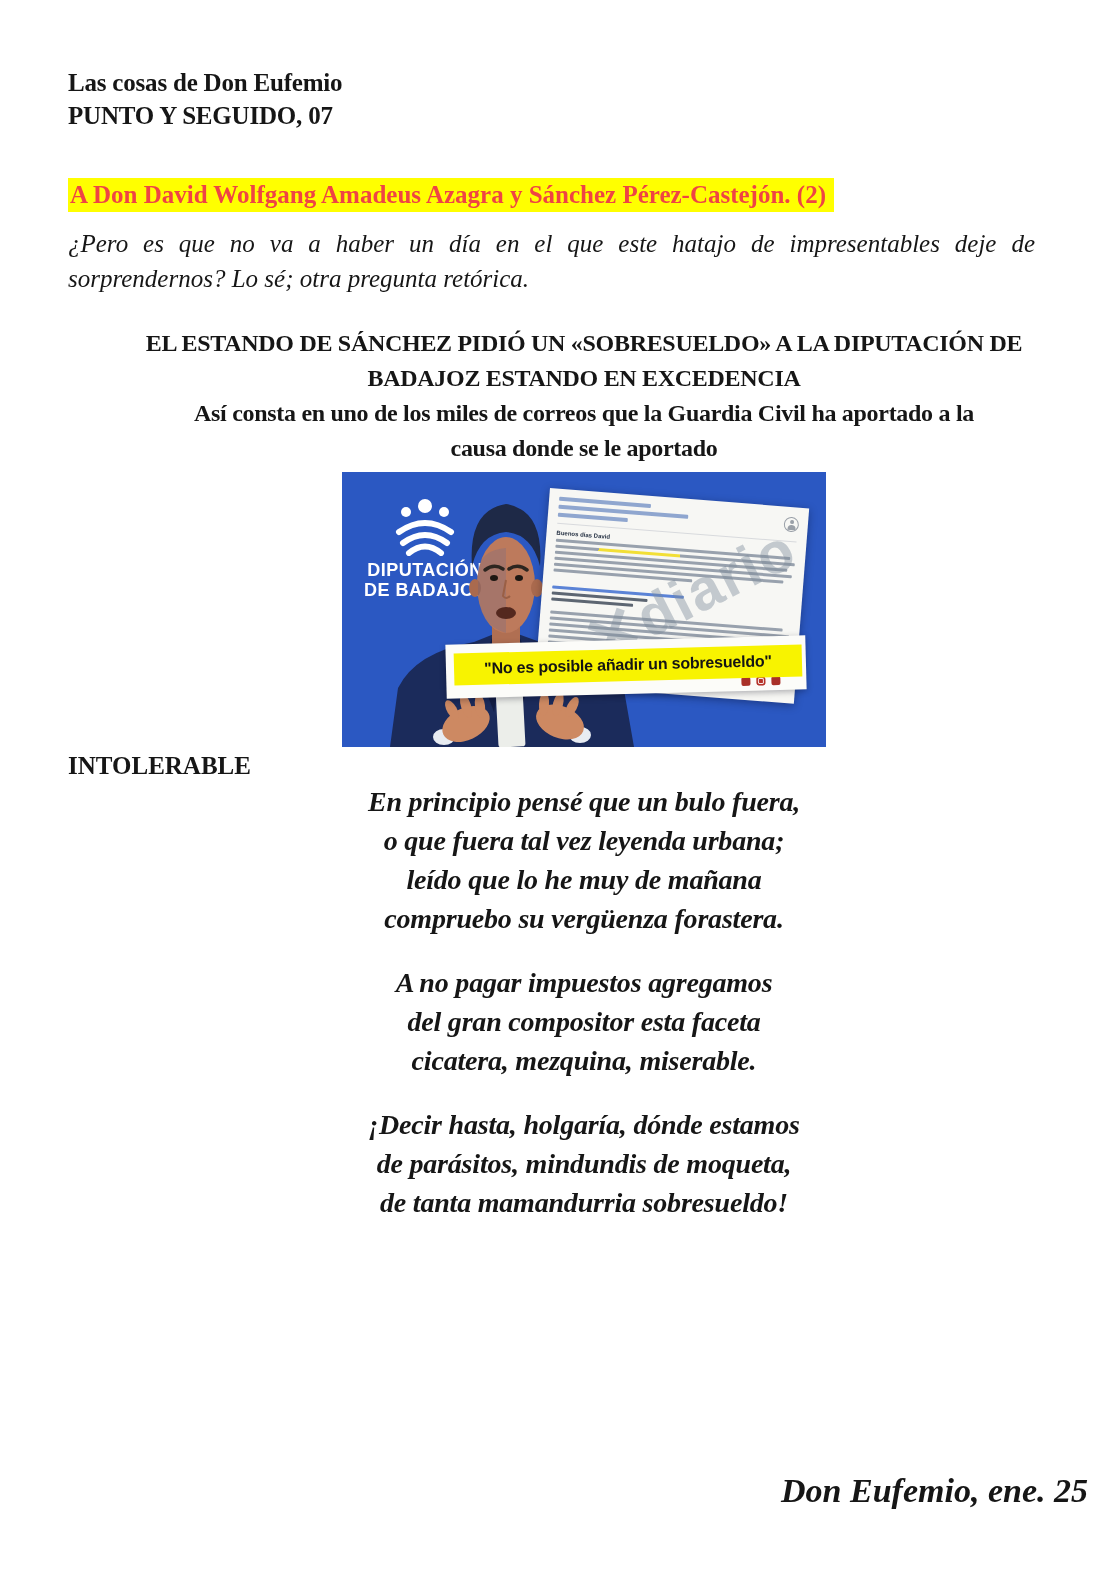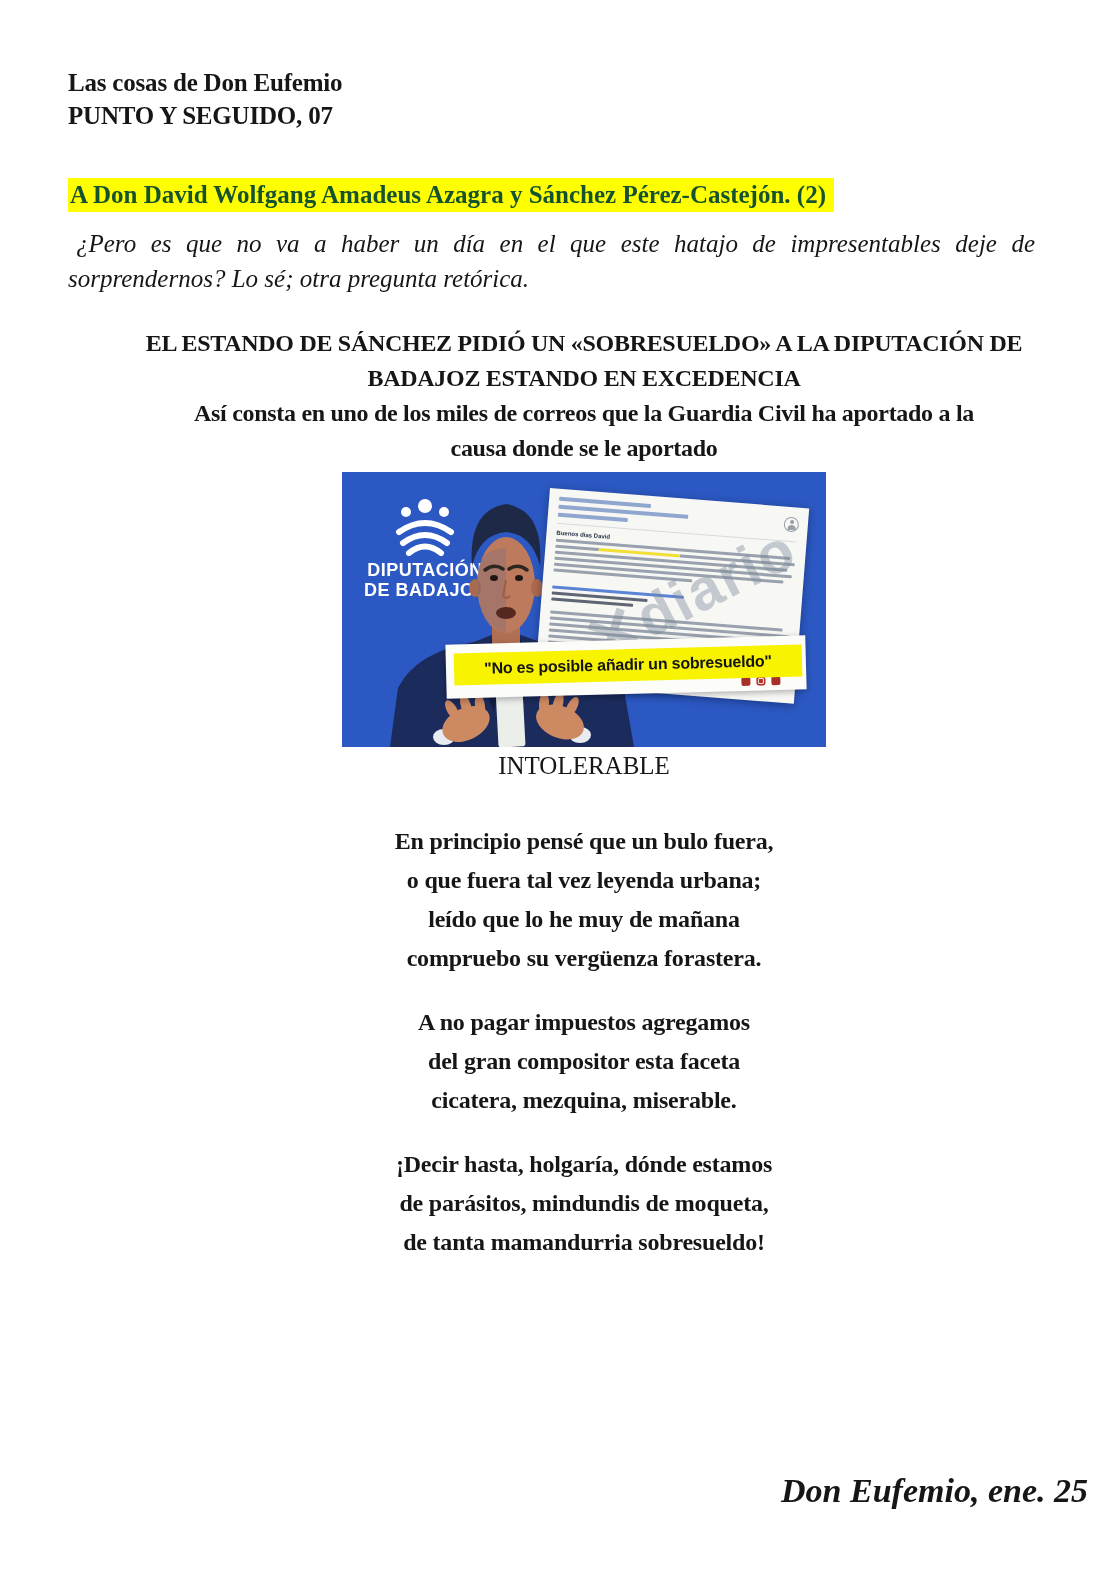--- a/index.html
+++ b/index.html
@@ -6,24 +6,24 @@
   .page {
     width:1100px; height:1570px; position:relative; overflow:hidden;
     background:#ffffff; color:#161616;
     font-family:"Liberation Serif", serif;
   }
   .content { padding:66px 0 0 68px; }
 
   .doc-title { text-align:left; font-weight:bold; font-size:25px; line-height:33px; letter-spacing:-0.2px; }
 
   .dedication { margin:46px 0 0 0; font-size:25px; font-weight:bold; line-height:34px; }
-  .dedication mark { background:#ffff00; color:#14532d; padding:3px 8px 4px 2px; }
+  .dedication mark { background:#ffff00; color:#ef4444; padding:3px 8px 4px 2px; }
 
   .intro { margin:14px 65px 0 0; font-style:italic; font-size:25px; line-height:35px; }
-  .intro .jline { text-align:justify; text-align-last:justify;margin-left:8px; }
+  .intro .jline { text-align:justify; text-align-last:justify; }
 
   .headline-block { margin-top:30px; text-align:center; font-weight:bold; font-size:24px; line-height:35px; letter-spacing:-0.3px; }
   .headline-block p { margin:0; white-space:nowrap; }
 
   
   figure.photo { margin:6px auto 0; width:484px; height:275px; position:relative; overflow:hidden; background:#2b58c2; padding:0; }
 
   .logo { position:absolute; left:10px; top:26px; width:146px; text-align:center; z-index:1; color:#ffffff;
           font-family:"Liberation Sans", sans-serif; font-weight:bold; }
   .logo svg { display:block; margin:0 auto 4px; }
@@ -58,23 +58,23 @@
                 transform:rotate(-1.5deg); z-index:5; box-shadow:0 2px 6px rgba(0,0,20,0.3); }
   .caption-bar { position:absolute; left:112px; top:177px; width:348px; height:32px; background:#f8f300;
                  transform:rotate(-1.5deg); z-index:6; display:flex; align-items:center; justify-content:center;
                  font-family:"Liberation Sans", sans-serif; font-weight:bold; font-size:16px; color:#141414;
                  letter-spacing:-0.2px; }
   .social-row { position:absolute; right:26px; bottom:5px; display:flex; gap:6px; }
   .social-row span { width:9px; height:9px; border-radius:2px; background:#a93028; display:inline-block; }
   .social-row span.mid { background:#b5332a; box-shadow:inset 0 0 0 1.5px #b5332a, inset 0 0 0 2.5px #f4e9e8; border-radius:3px; }
 
   
-  .poem-head { margin-top:2px; text-align:center; font-weight:normal; font-size:25px; line-height:33px; }
+  .poem-head { margin-top:2px; text-align:left; font-weight:bold; font-size:25px; line-height:33px; }
   .poem-head p { margin:0; }
-  .poem { margin-top:40px; text-align:center; font-weight:bold; font-size:24px;
+  .poem { text-align:center; font-weight:bold; font-style:italic; font-size:28px;
           line-height:39px; letter-spacing:-0.2px; }
   .stanza { margin:0 0 25px 0; }
   .stanza p { margin:0; }
 
   .signature { position:absolute; right:12px; bottom:26px; font-weight:bold; font-style:italic; font-size:34px; }
 </style>
 </head>
 <body>
 
 <div class="page">

